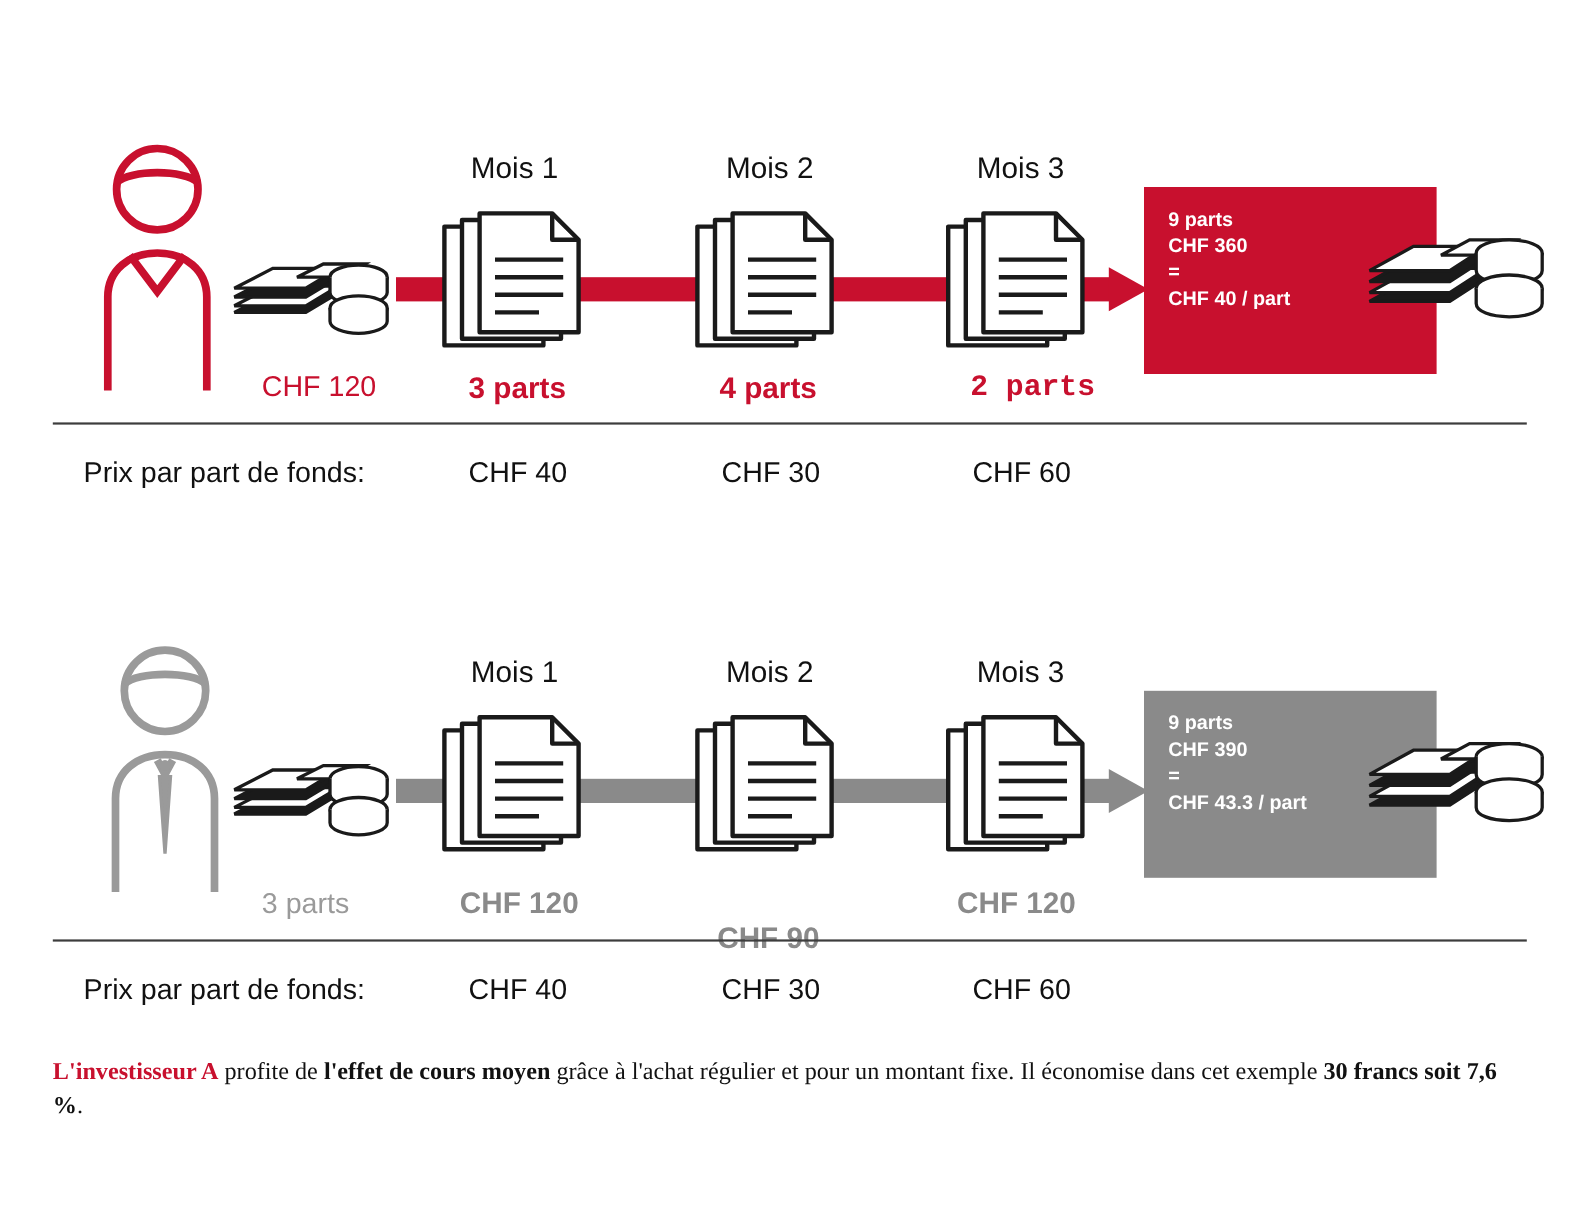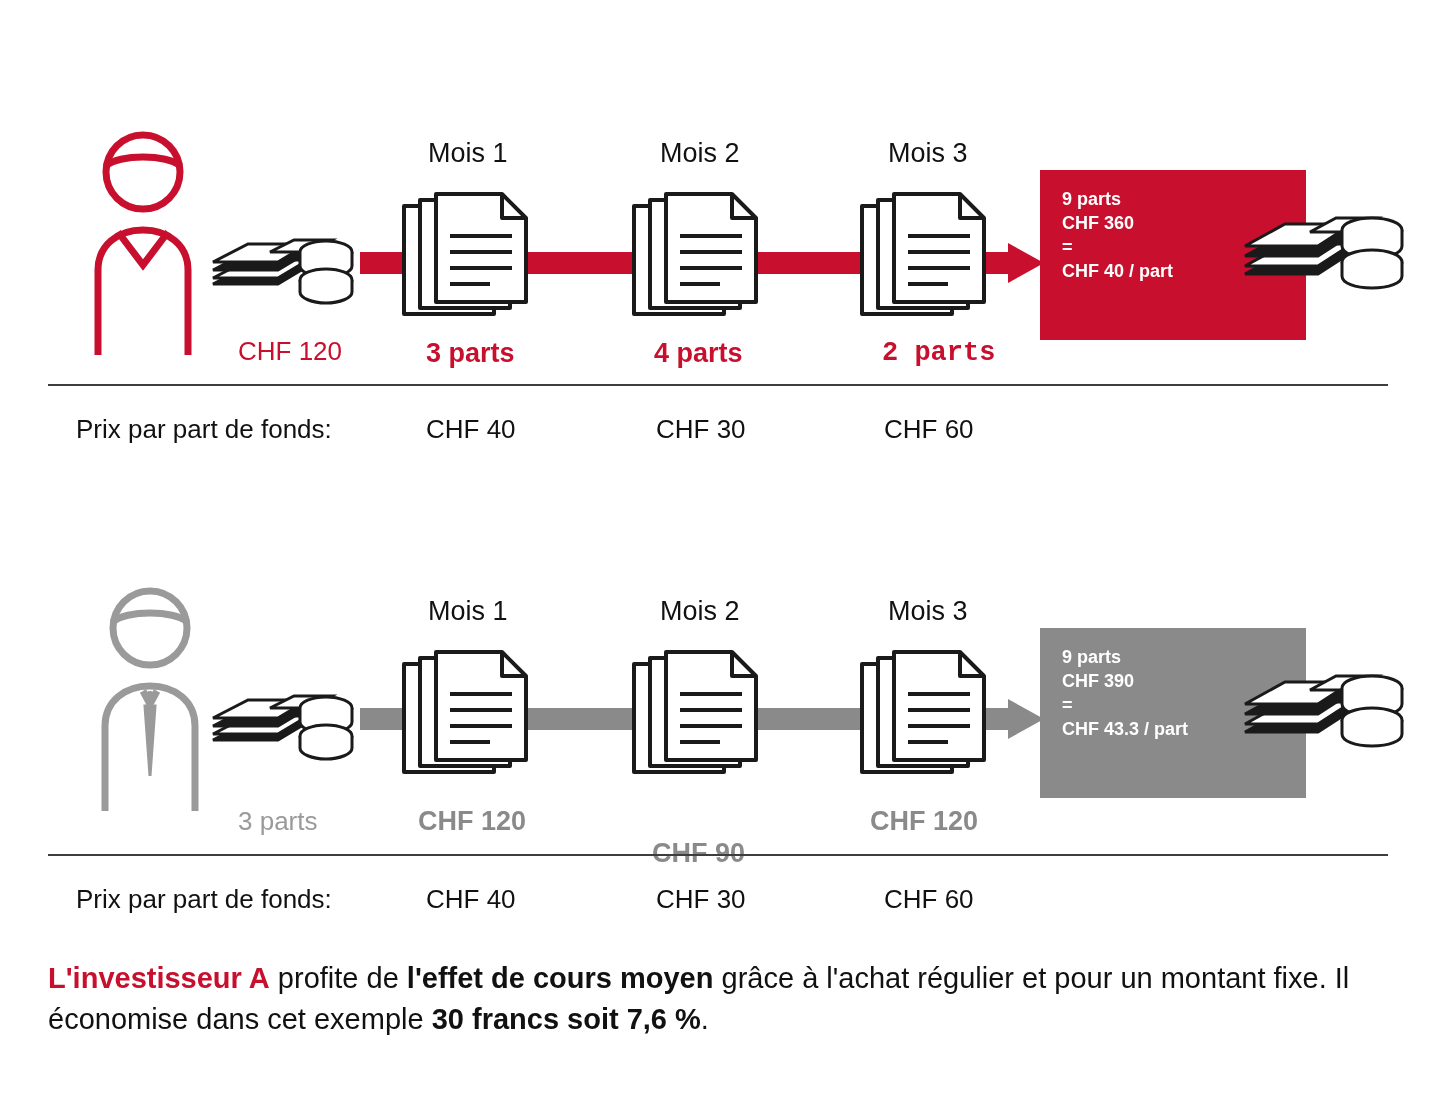--- a/index.html
+++ b/index.html
@@ -120,23 +120,24 @@
     color: #111111;
     white-space: nowrap;
   }
 
   
   .footer {
     position: absolute;
     left: 48px;
     top: 958px;
     width: 1340px;
-    font-size: 29px;
+    font-size: 22px;
     line-height: 1.42;
     color: #111111;
+    font-family: Liberation Serif, serif;
   }
   .footer .hl {
     color: #c8102e;
     font-weight: 700;
   }
   .footer b { font-weight: 700; color: #111111; }
 </style>
 </head>
 <body>
 

